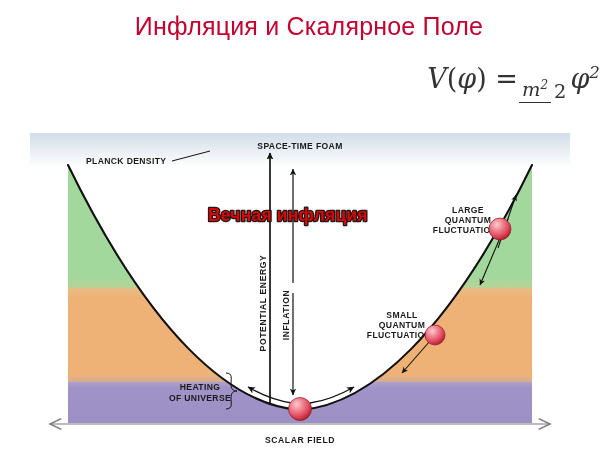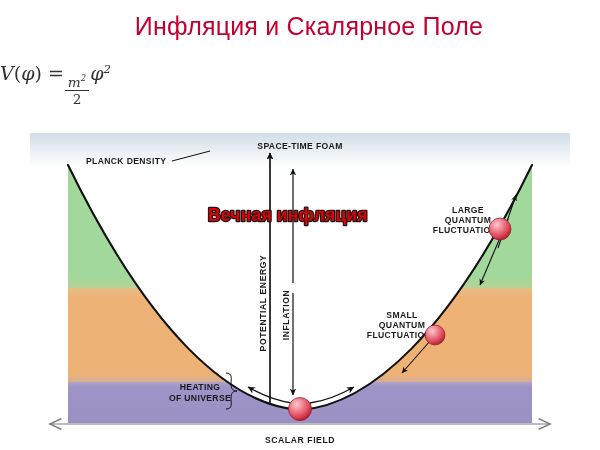--- a/index.html
+++ b/index.html
@@ -33,30 +33,30 @@
     color: #c3002f;
     letter-spacing: 0.2px;
     white-space: nowrap;
   }
 
   
   #formula {
     position: absolute;
     left: 0; top: 62px;
     width: 600px;
-    text-align: left;
+    text-align: right;
     font-family: "DejaVu Serif", serif;
-    font-size: 19px;
+    font-size: 27px;
     color: #333333;
     white-space: nowrap;
   }
   #formula .it { font-style: italic; }
   #formula .frac {
     display: inline-flex;
-    flex-direction: column;
+    flex-direction: row;
     align-items: center;
     justify-content: center;
     vertical-align: -0.45em;
     font-size: 0.72em;
     line-height: 1.05;
     margin: 0 1px;
   }
   #formula .frac .num {
     border-bottom: 1px solid #333;
     padding: 0 3px 1px 3px;

